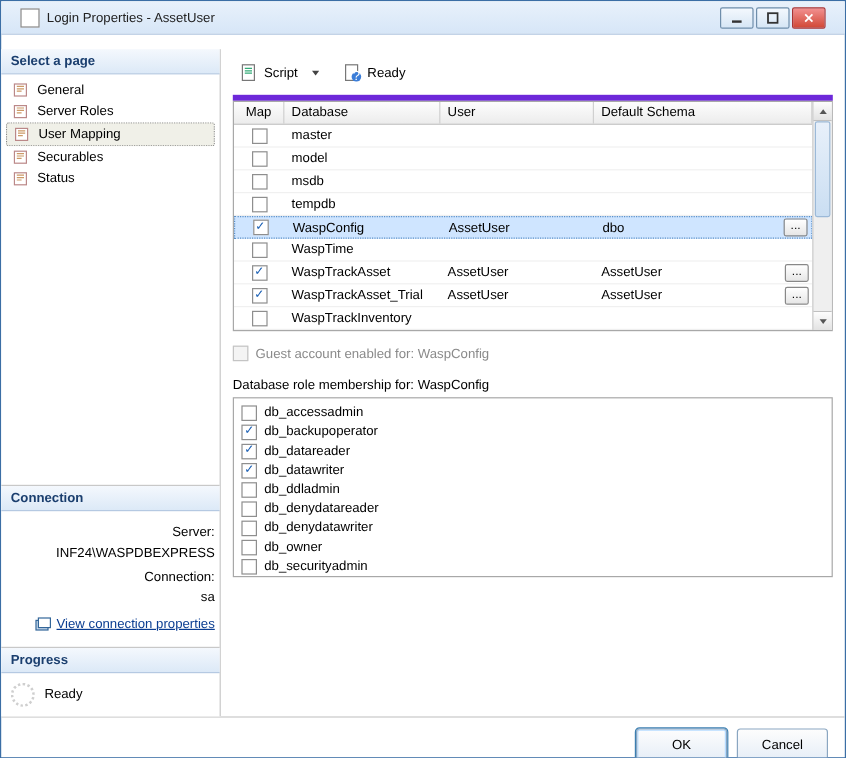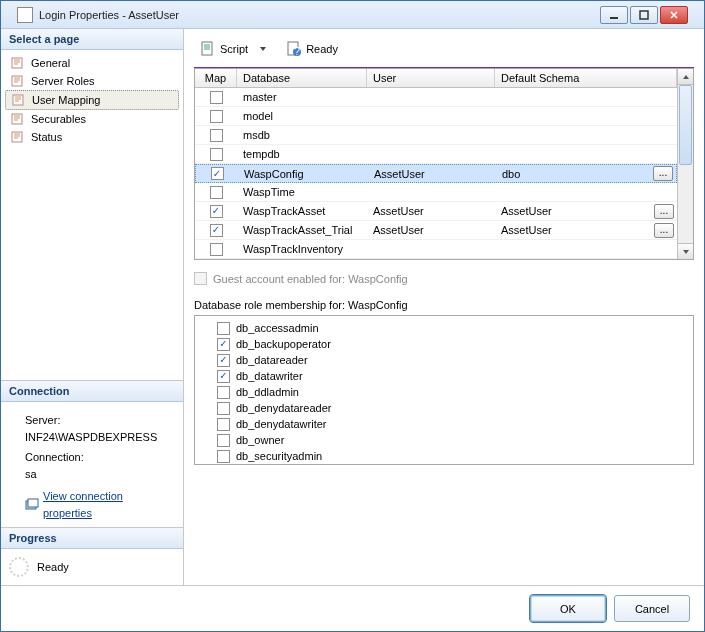--- a/index.html
+++ b/index.html
@@ -6,39 +6,39 @@
 body { background: #fff; width: 705px; height: 632px; overflow: hidden; border: 1px solid #3b6ea5; }
 
 .titlebar { height: 28px; background: linear-gradient(#e8f1fb, #d7e6f7); border-bottom: 1px solid #b5c9e2; display: flex; align-items: center; padding: 0 16px; }
 .titlebar .app-icon { width: 16px; height: 16px; margin-right: 6px; background: #fff; border: 1px solid #888; }
 .titlebar .title { flex: 1; color: #222; }
 .winbtns { display: flex; gap: 2px; }
 .winbtn { width: 28px; height: 18px; border: 1px solid #6f8eab; border-radius: 2px; display: flex; align-items: center; justify-content: center; background: linear-gradient(#f4f8fd,#d6e6f5); cursor: pointer; }
 .winbtn.close { background: linear-gradient(#f29090,#d14836); border-color: #a33; color:#fff; }
 .winbtn svg { width: 10px; height: 10px; }
 
-.body { display: flex; height: calc(100% - 28px - 46px); }
+.body { display: flex; height: calc(100% - 28px - 46px); margin-top: 12px; }
 
 .sidebar { width: 183px; background: #fff; border-right: 1px solid #c8c8c8; display: flex; flex-direction: column; }
 .panel-header { background: linear-gradient(#f4f8fd,#dce9f7); border-bottom: 1px solid #b5c9e2; padding: 4px 8px; font-weight: bold; color: #1a3e6e; }
 .page-list { padding: 4px 4px; flex: 0 0 auto; }
 .page-item { display: flex; align-items: center; gap: 6px; padding: 2px 6px; cursor: pointer; border-radius: 2px; }
 .page-item.selected { background: #f0f0e8; border: 1px dotted #888; }
 .page-icon { width: 14px; height: 14px; }
 
 .sidebar-spacer { flex: 1; }
 .conn-section, .progress-section { border-top: 1px solid #c8c8c8; }
-.conn-body { padding: 6px 24px; line-height: 1.5; }
+.conn-body { padding: 6px 4px; line-height: 1.5; text-align: right; }
 .conn-body .lbl { margin-top: 4px; }
 .conn-link { color: #0a3d91; text-decoration: underline; cursor: pointer; display: inline-flex; align-items: center; gap: 4px; margin-top: 6px; }
 .progress-body { display: flex; align-items: center; gap: 8px; padding: 8px; }
 .spinner { width: 20px; height: 20px; border: 2px dotted #cfcfcf; border-radius: 50%; }
 
 .main { flex: 1; display: flex; flex-direction: column; padding: 6px 10px 0 10px; }
-.toolbar { display: flex; align-items: center; gap: 4px; padding: 4px 0 8px 0; border-bottom: 1px solid #6d28d9; }
+.toolbar { display: flex; align-items: center; gap: 4px; padding: 4px 0 8px 0; border-bottom: 5px solid #6d28d9; }
 .tool { display: flex; align-items: center; gap: 4px; padding: 2px 6px; cursor: pointer; border-radius: 2px; }
 .tool-icon { width: 16px; height: 16px; }
 .caret { width: 0; height: 0; border-left: 3px solid transparent; border-right: 3px solid transparent; border-top: 4px solid #444; margin-left: 2px; cursor: pointer; }
 
 .section-label { margin-top: 10px; margin-bottom: 2px; }
 .grid-wrap { border: 1px solid #a8a8a8; height: 192px; display: flex; }
 .grid { flex: 1; overflow: hidden; }
 .grid-header { display: flex; background: linear-gradient(#fdfdfd,#ececec); border-bottom: 1px solid #c0c0c0; }
 .grid-header .col { padding: 3px 6px; border-right: 1px solid #d0d0d0; }
 .grid-body { overflow-y: auto; }
@@ -54,21 +54,21 @@
 .vscroll .arrow:last-child{border-top:1px solid #c0c0c0; border-bottom:none;}
 .vscroll .track { flex:1; background:#efefef; position:relative;}
 .vscroll .thumb { position:absolute; left:1px; right:1px; top:0; height:80px; background:linear-gradient(#e8f0fa,#cadef2); border:1px solid #9bb9d8; border-radius:2px;}
 
 .chk { width: 13px; height: 13px; border: 1px solid #8e8e8e; background: #fff; display: inline-flex; align-items:center; justify-content:center; }
 .chk.checked::after { content:"✓"; font-size:10px; color:#1a5fb4; line-height:1; }
 .chk.disabled { border-color:#c4c4c4; background:#f4f4f4; }
 
 .guest-row { display:flex; align-items:center; gap:6px; margin-top:12px; color:#8a8a8a; }
 
-.roles-box { border:1px solid #a8a8a8; height:150px; margin-top:2px; padding:4px 22px; overflow:auto; }
+.roles-box { border:1px solid #a8a8a8; height:150px; margin-top:2px; padding:4px 6px; overflow:auto; }
 .role-item { display:flex; align-items:center; gap:6px; height:16px; }
 
 .footer { height:46px; border-top:1px solid #c8c8c8; display:flex; align-items:center; justify-content:flex-end; gap:8px; padding:0 14px; }
 .btn { min-width:76px; height:27px; border:1px solid #8aa6c1; background:linear-gradient(#fdfdfd,#e6eef7); border-radius:3px; cursor:pointer; }
 .btn.default { outline:1px solid #3c7fb1; box-shadow:0 0 0 1px #b6dbff inset; }
 
 svg { display:block; }
 </style>
 </head>
 <body>

